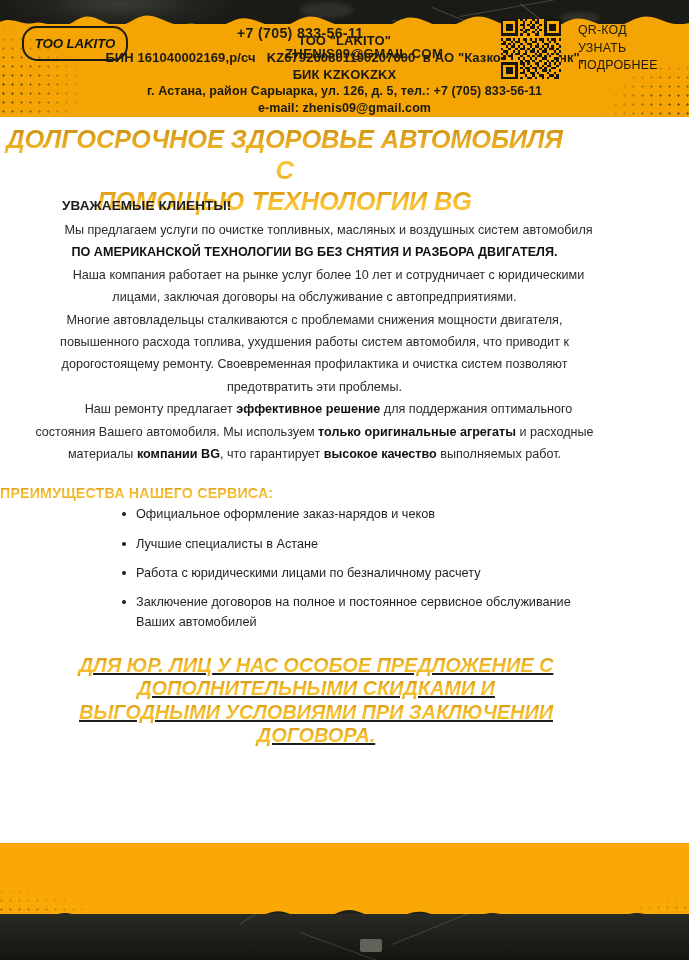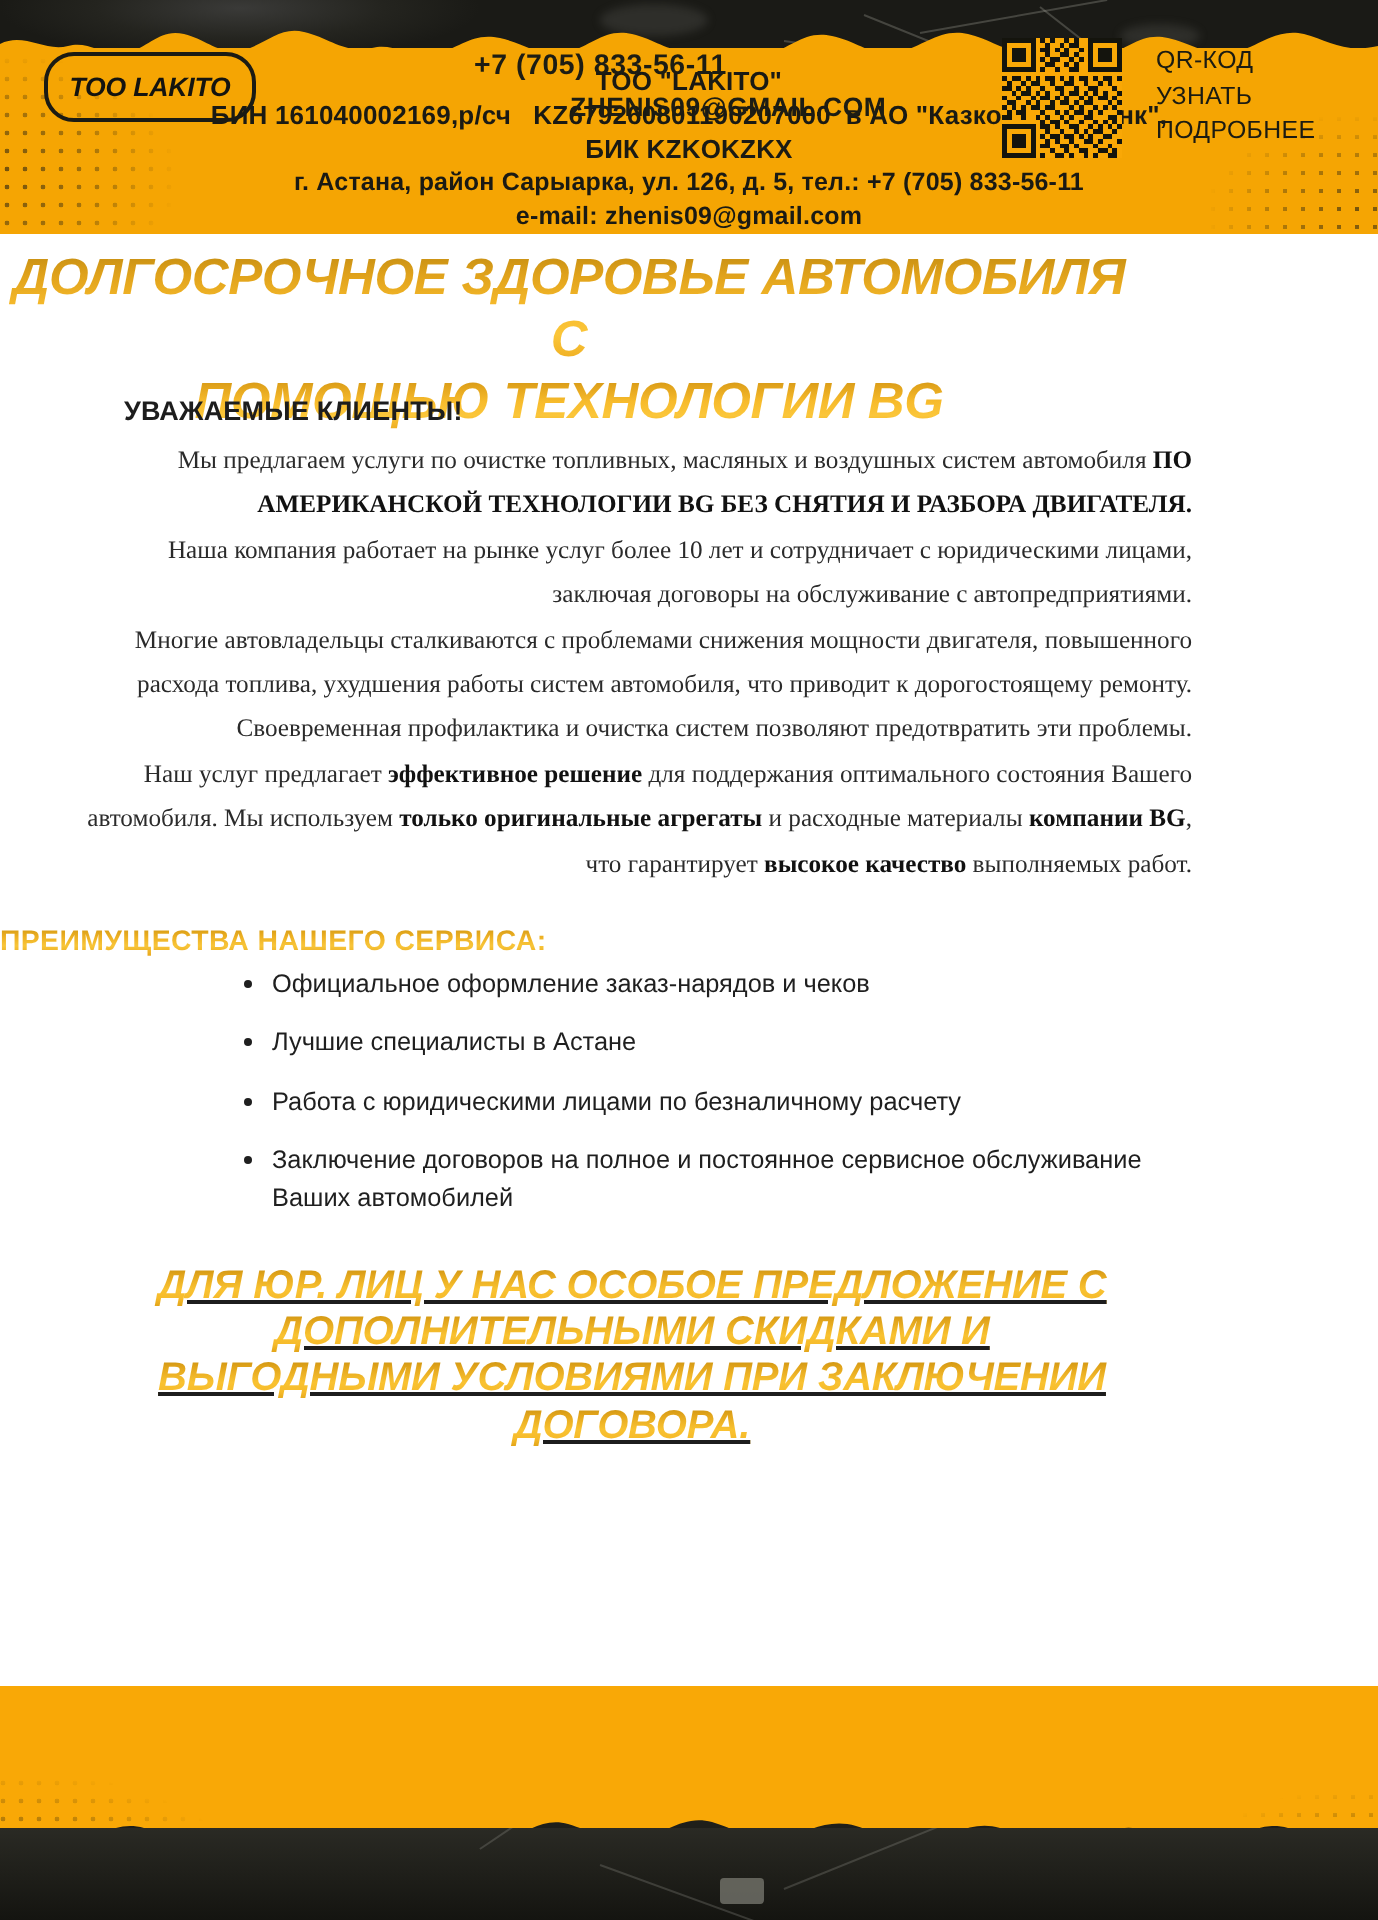--- a/index.html
+++ b/index.html
@@ -147,22 +147,21 @@
     font-weight: bold;
     margin: 0 0 6px 62px;
     letter-spacing: 0.1px;
   }
   p.para {
     margin: 0;
     font-size: 12.6px;
     line-height: 1.78;
     color: #2b2b2b;
     padding: 0 36px 0 33px;
-    text-align: right;
-    font-family: Liberation Serif, serif;
+    text-align: center;
   }
   p.para b { font-weight: bold; color: #111; }
   .p-indent { text-indent: 28px; }
   .gap-a { margin-top: 16px; }
   .gap-b { margin-top: 14px; }
 
   
   .adv-title {
     margin: 20px 0 4px 0;
     font-size: 14.2px;
@@ -386,21 +385,21 @@
   <div class="content">
 
     <div class="salute">УВАЖАЕМЫЕ КЛИЕНТЫ!</div>
 
     <p class="para p-indent"><span>Мы предлагаем услуги по очистке топливных, масляных и воздушных систем автомобиля </span><b>ПО АМЕРИКАНСКОЙ ТЕХНОЛОГИИ BG БЕЗ СНЯТИЯ И РАЗБОРА ДВИГАТЕЛЯ.</b></p>
 
     <p class="para p-indent gap-a">Наша компания работает на рынке услуг более 10 лет и сотрудничает с юридическими лицами, заключая договоры на обслуживание с автопредприятиями.</p>
 
     <p class="para">Многие автовладельцы сталкиваются с проблемами снижения мощности двигателя, повышенного расхода топлива, ухудшения работы систем автомобиля, что приводит к дорогостоящему ремонту. Своевременная профилактика и очистка систем позволяют предотвратить эти проблемы.</p>
 
-    <p class="para p-indent gap-b"><span>Наш услуг предлагает </span><b>эффективное решение</b><span> для поддержания оптимального состояния Вашего автомобиля. Мы используем </span><b>только оригинальные агрегаты</b><span> и расходные материалы </span><b>компании BG</b><span>, что гарантирует </span><b>высокое качество</b><span> выполняемых работ.</span></p>
+    <p class="para p-indent gap-b"><span>Наш ремонту предлагает </span><b>эффективное решение</b><span> для поддержания оптимального состояния Вашего автомобиля. Мы используем </span><b>только оригинальные агрегаты</b><span> и расходные материалы </span><b>компании BG</b><span>, что гарантирует </span><b>высокое качество</b><span> выполняемых работ.</span></p>
 
     <div class="adv-title">ПРЕИМУЩЕСТВА НАШЕГО СЕРВИСА:</div>
     <ul class="adv-list">
       <li>Официальное оформление заказ-нарядов и чеков</li>
       <li>Лучшие специалисты в Астане</li>
       <li>Работа с юридическими лицами по безналичному расчету</li>
       <li>Заключение договоров на полное и постоянное сервисное обслуживание Ваших автомобилей</li>
     </ul>
 
     <div class="cta">

